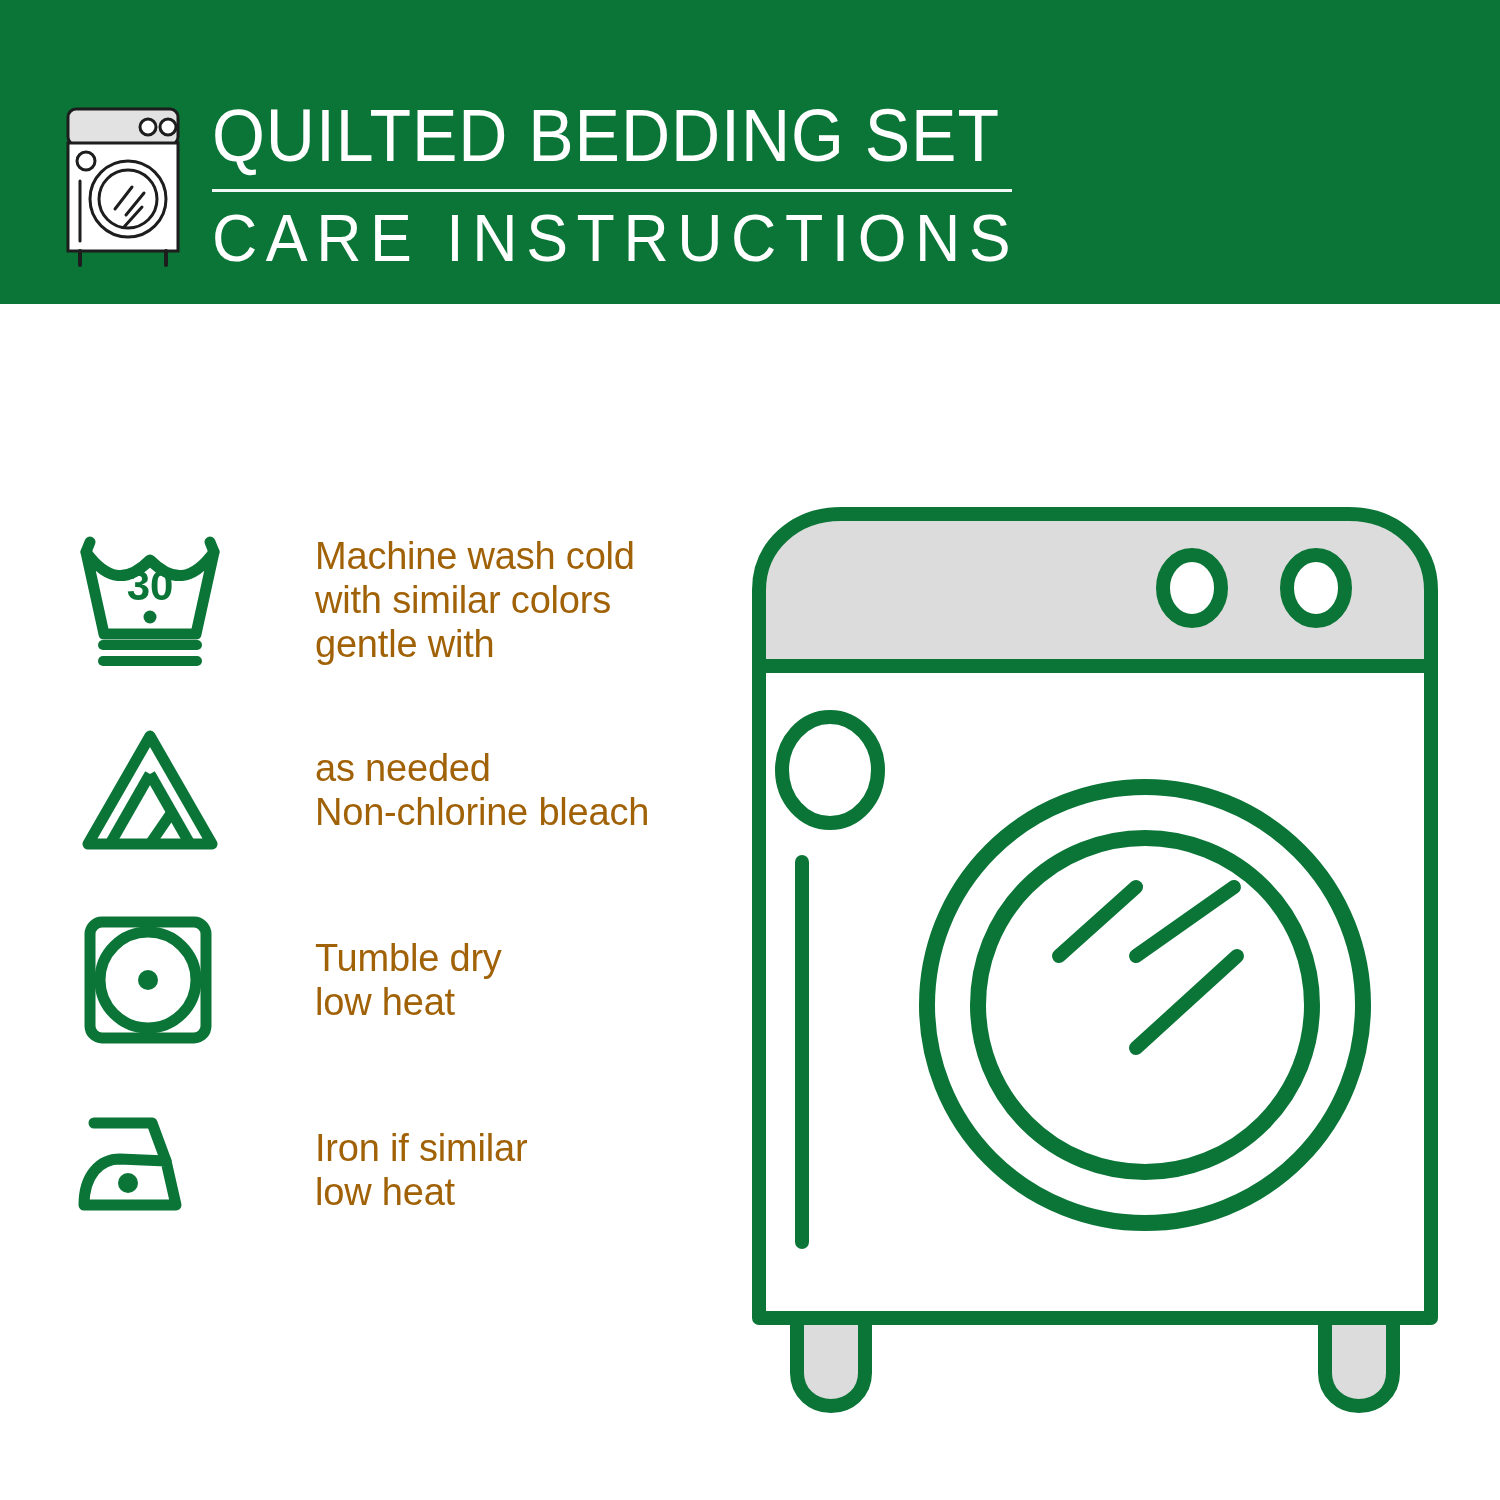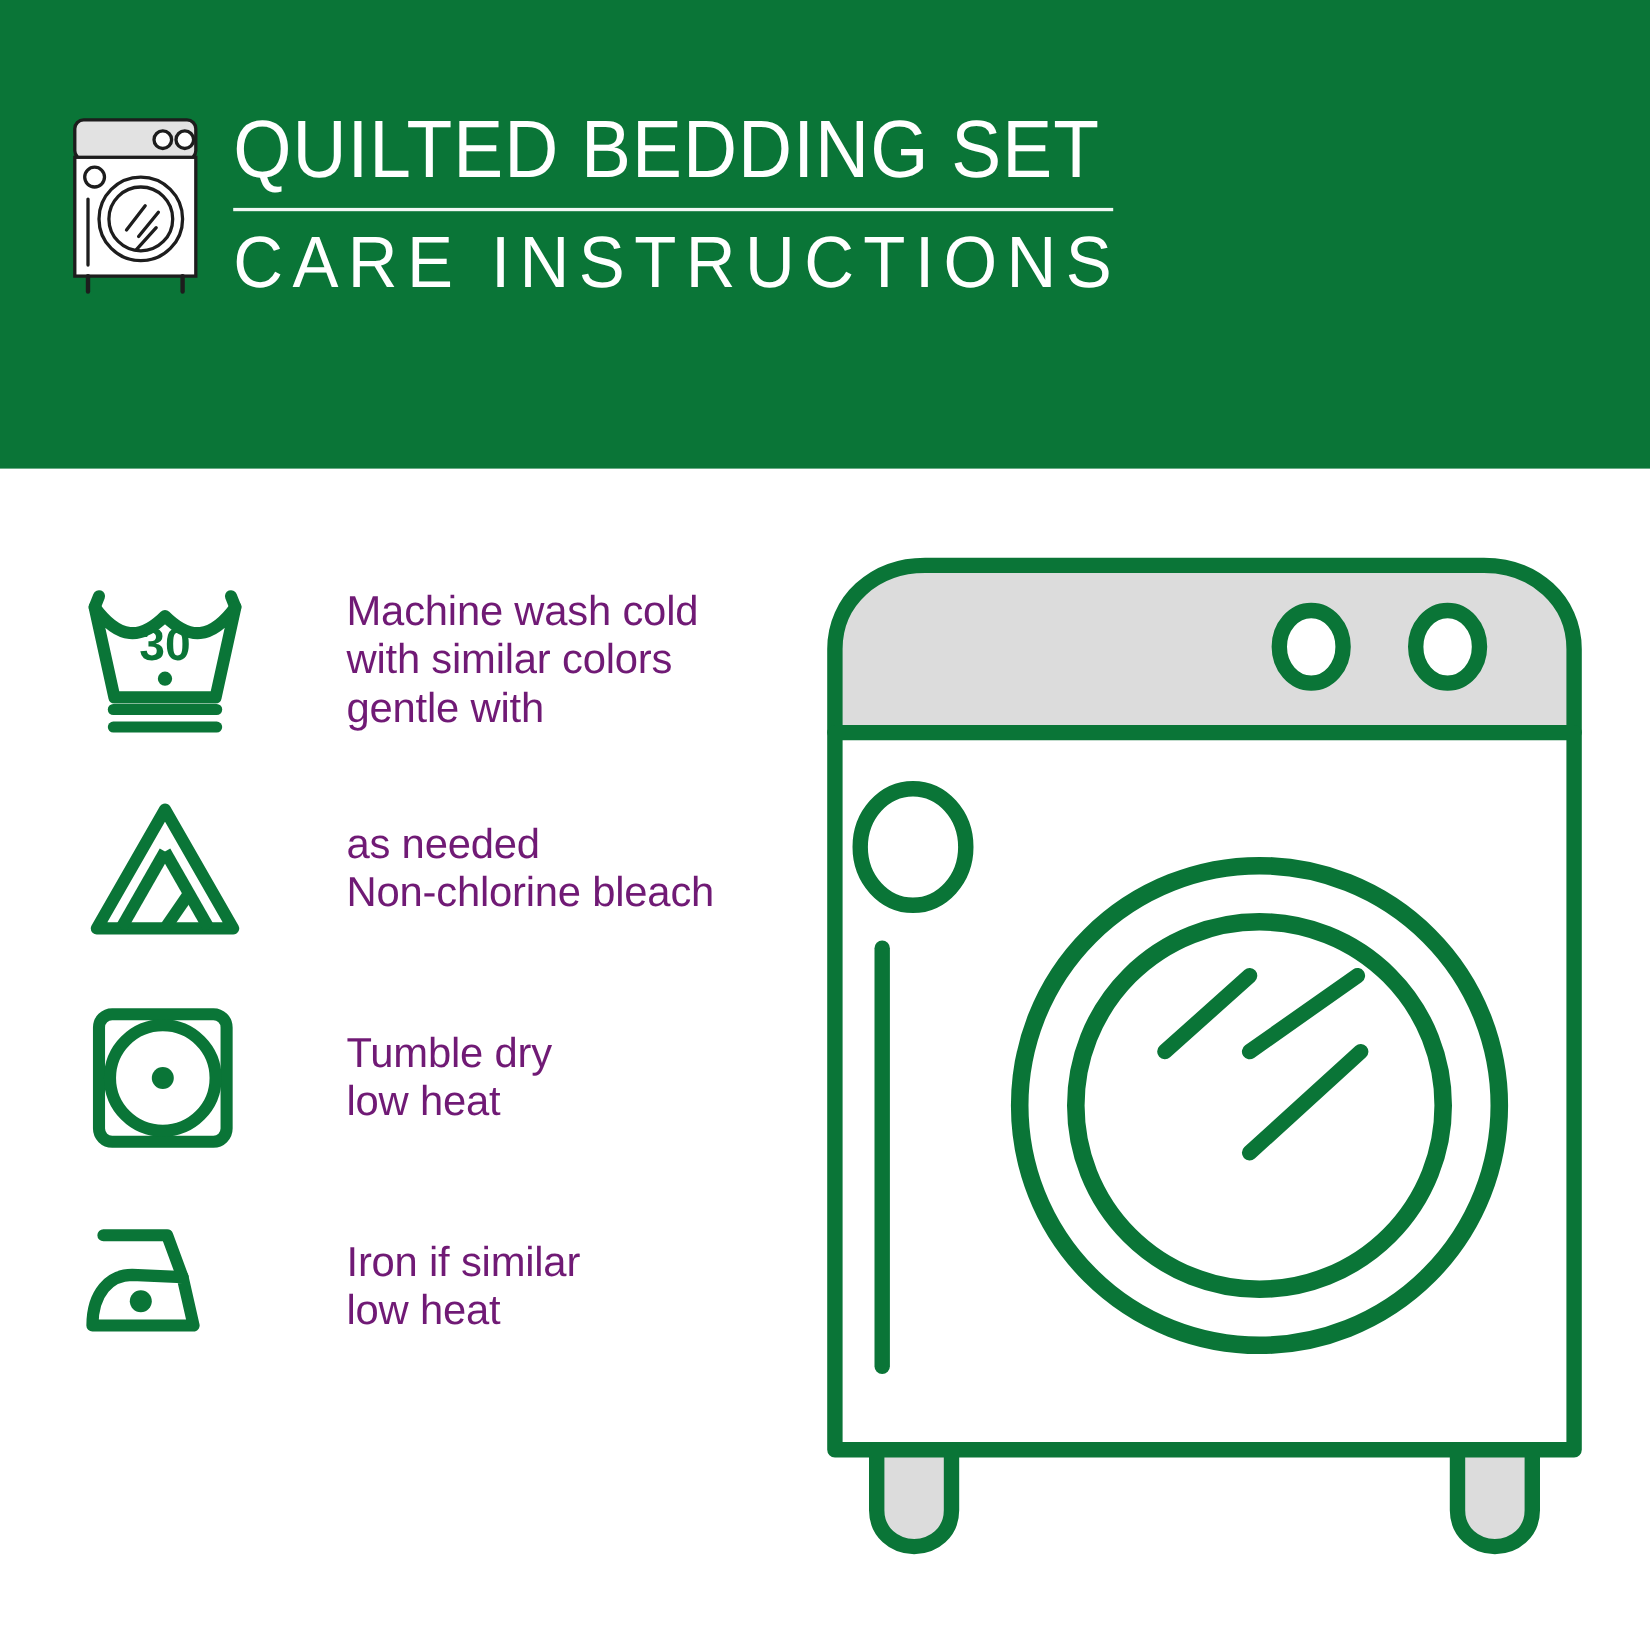--- a/index.html
+++ b/index.html
@@ -20,21 +20,21 @@
     height: 1500px;
     background: #ffffff;
   }
 
   
   .header {
     position: absolute;
     left: 0;
     top: 0;
     width: 1500px;
-    height: 426px;
+    height: 304px;
     background: #0a7537;
   }
   .header-inner {
     position: absolute;
     left: 60px;
     top: 95px;
     display: flex;
     align-items: flex-start;
   }
   .header-icon {
@@ -93,21 +93,21 @@
   }
   .care-row .sym {
     width: 170px;
     flex: 0 0 170px;
     display: flex;
     align-items: center;
     justify-content: flex-start;
   }
   .care-row .txt {
     margin-left: 55px;
-    color: #701a75;
+    color: #a16207;
     font-family: "Liberation Sans", sans-serif;
     font-size: 38px;
     line-height: 44px;
     font-weight: 400;
     letter-spacing: -0.2px;
   }
 
   
   .washer {
     position: absolute;

